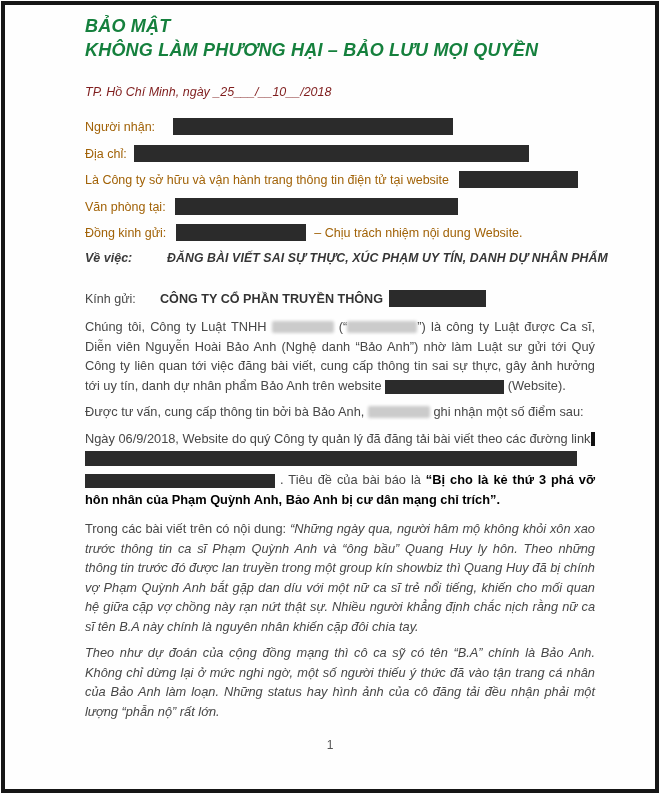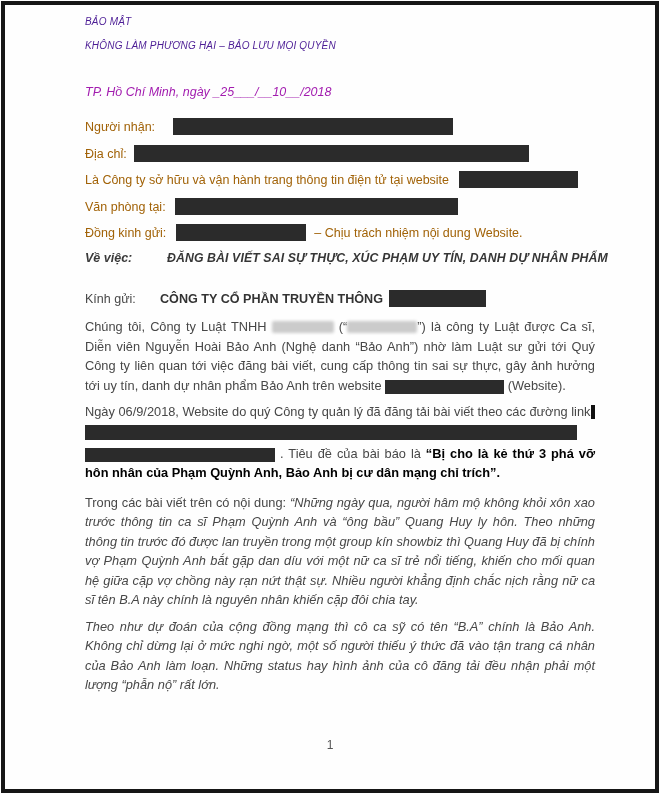--- a/index.html
+++ b/index.html
@@ -2,22 +2,22 @@
 <html><head>
 <meta charset="utf-8">
 <style>
   html,body{margin:0;padding:0;background:#ffffff;}
   .page{
     position:relative;width:660px;height:794px;background:#fefefe;overflow:hidden;
     font-family:"Liberation Sans","DejaVu Sans",sans-serif;color:#454545;
   }
   .scan-frame{position:absolute;inset:1px;border:4px solid #161616;pointer-events:none;}
   .abs{position:absolute;left:85px;}
-  .hdr{font-size:10px;font-weight:normal;font-style:italic;color:#4c1d95;letter-spacing:.2px;}
-  .date{font-size:12.5px;font-style:italic;color:#a21caf;}
+  .hdr{font-size:18px;font-weight:bold;font-style:italic;color:#15803d;letter-spacing:.2px;}
+  .date{font-size:12.5px;font-style:italic;color:#7f1d1d;}
   .row{position:absolute;left:85px;right:60px;height:20px;font-size:12.5px;color:#a16207;white-space:nowrap;}
   .row .lbl{display:inline-block;}
   .bar{background:#2b2b2b;display:inline-block;}
   .row .bar{height:17px;vertical-align:middle;transform:translateY(-1px);}
   .subject-lbl{font-size:12.5px;font-weight:bold;font-style:italic;color:#3a3a3a;}
   .subject-title{position:absolute;left:167px;font-size:12.3px;font-weight:bold;font-style:italic;color:#363636;letter-spacing:.1px;white-space:nowrap;}
   .salut-lbl{font-size:12.5px;color:#474747;}
   .salut-co{position:absolute;left:160px;font-size:12.6px;font-weight:bold;color:#333;white-space:nowrap;}
   .salut-co .bar{height:17px;width:97px;vertical-align:middle;transform:translateY(-1px);margin-left:6px;}
   .body-block{position:absolute;left:85px;top:317px;width:510px;font-size:12.8px;line-height:19.5px;color:#474747;}
@@ -74,20 +74,25 @@
 
   <div class="body-block">
     <p>
       <span>Chúng tôi, Công ty Luật TNHH</span>
       <span class="blur-redact" style="width:62px;"></span>
       <span>(“</span><span class="blur-redact" style="width:70px;"></span><span>”) là công ty Luật được Ca sĩ, Diễn viên Nguyễn Hoài Bảo Anh (Nghệ danh “Bảo Anh”) nhờ làm Luật sư gửi tới Quý Công ty liên quan tới việc đăng bài viết, cung cấp thông tin sai sự thực, gây ảnh hưởng tới uy tín, danh dự nhân phẩm Bảo Anh trên website</span>
       <span class="inline-bar" style="width:119px;"></span>
       <span>(Website).</span>
     </p>
 
+    <p>
+      <span>Được tư vấn, cung cấp thông tin bởi bà Bảo Anh,</span>
+      <span class="blur-redact" style="width:62px;"></span>
+      <span>ghi nhận một số điểm sau:</span>
+    </p>
 
     <p class="nowrap-line" style="margin-bottom:0;">
       <span>Ngày 06/9/2018, Website do quý Công ty quản lý đã đăng tải bài viết theo các đường link</span><span class="caret-mark"></span>
     </p>
     <div class="bar-full"></div>
     <p>
       <span class="inline-bar" style="width:190px;"></span>
       <span>. Tiêu đề của bài báo là</span>
       <span class="bold-quote">“Bị cho là kẻ thứ 3 phá vỡ hôn nhân của Phạm Quỳnh Anh, Bảo Anh bị cư dân mạng chỉ trích”.</span>
     </p>

